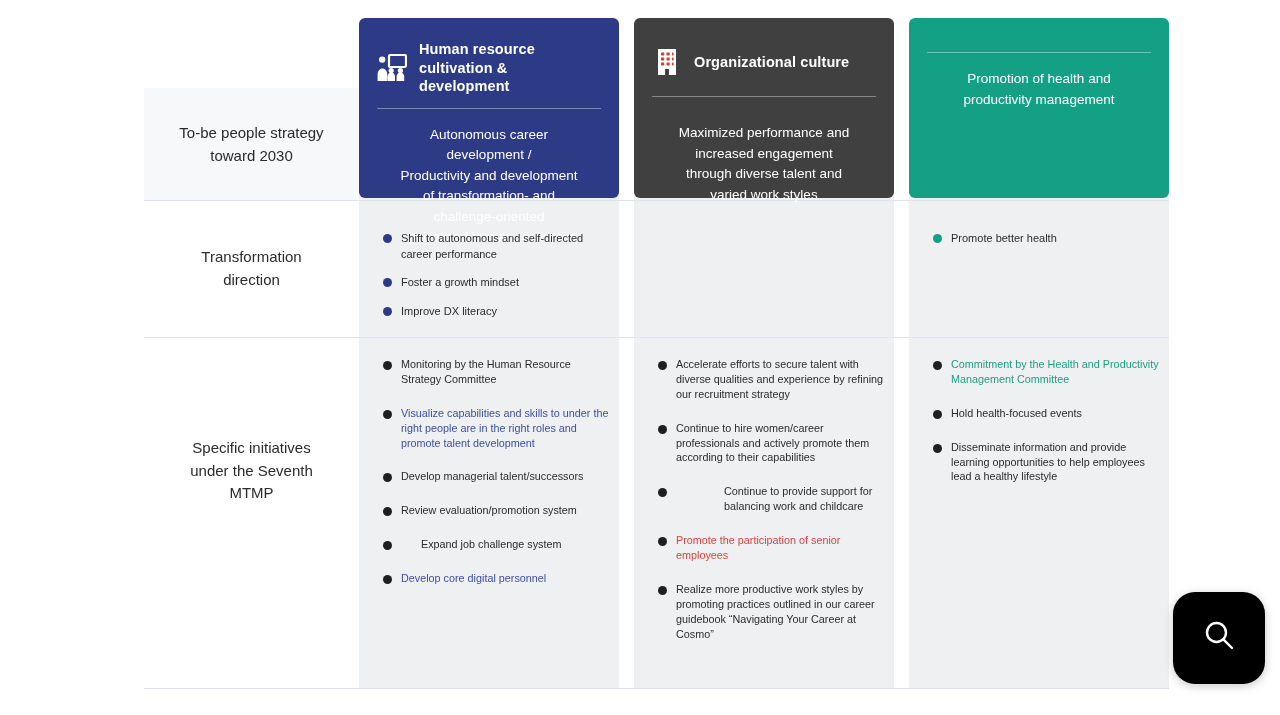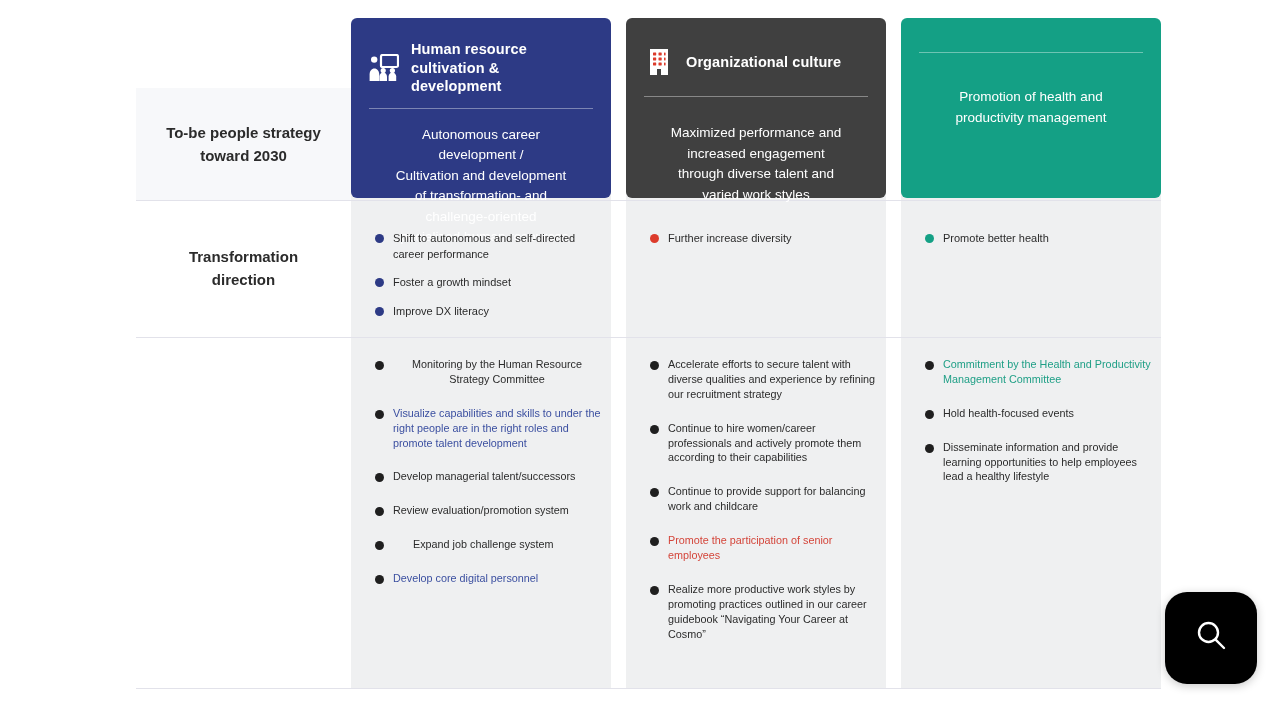--- a/index.html
+++ b/index.html
@@ -1,21 +1,21 @@
 <!DOCTYPE html>
 <html><head>
 <meta charset="utf-8">
 <style>
   html,body{margin:0;padding:0;}
   body{
     width:1280px;height:715px;background:#ffffff;
     font-family:"Liberation Sans","DejaVu Sans",sans-serif;
     color:#2b2b2b;overflow:hidden;position:relative;
   }
-  .sheet{position:absolute;left:8px;top:0;width:1064px;height:715px;}
+  .sheet{position:absolute;left:16px;top:0;width:1064px;height:715px;}
 
   
   .col-bg{position:absolute;top:88px;height:601px;background:#eff0f1;}
   .col-bg.c1{left:343px;width:260px;}
   .col-bg.c2{left:618px;width:260px;}
   .col-bg.c3{left:893px;width:260px;}
 
   
   .label-tint{position:absolute;left:128px;top:88px;width:215px;height:112px;background:#f7f8fa;}
 
@@ -32,25 +32,25 @@
   .hdr.c2{left:618px;background:#404040;}
   .hdr.c3{left:893px;background:#14a085;}
 
   .hdr-top{display:flex;align-items:center;gap:12px;min-height:44px;}
   .hdr-icon{flex:0 0 auto;width:30px;height:30px;display:flex;align-items:center;justify-content:center;}
   .hdr-icon svg{display:block;}
   .hdr-title{font-size:14.5px;font-weight:700;line-height:1.28;letter-spacing:.1px;}
   .hdr-rule{margin-top:12px;height:1px;background:rgba(255,255,255,.38);}
   .hdr-body{margin-top:16px;text-align:center;font-size:13.5px;line-height:1.52;}
   .hdr.c2 .hdr-body{margin-top:26px;}
-  .hdr.c3 .hdr-body{margin-top:34px;}
+  .hdr.c3 .hdr-body{margin-top:16px;}
 
   
   .rowlabel{position:absolute;left:128px;width:215px;text-align:center;
-            font-size:15px;font-weight:700;line-height:1.5;color:#2b2b2b;}
+            font-size:15px;font-weight:400;line-height:1.5;color:#2b2b2b;}
   .rowlabel.l1{top:122px;}
   .rowlabel.l2{top:246px;}
   .rowlabel.l3{top:437px;}
 
   
   .cell{position:absolute;width:248px;box-sizing:border-box;padding:0 10px 0 12px;}
   .cell.c1{left:355px;}
   .cell.c2{left:630px;}
   .cell.c3{left:905px;}
   .cell.row2{top:231px;}
@@ -101,21 +101,21 @@
       </span>
       <span class="hdr-title">
         <span>Human resource</span><br>
         <span>cultivation &amp; development</span>
       </span>
     </div>
     <div class="hdr-rule"></div>
     <div class="hdr-body">
       <span>Autonomous career</span><br>
       <span>development /</span><br>
-      <span>Cultivation and development</span><br>
+      <span>Productivity and development</span><br>
       <span>of transformation- and</span><br>
       <span>challenge-oriented</span><br>
       <span>specialized human resources</span>
     </div>
   </div>
 
   <div class="hdr c2">
     <div class="hdr-top">
       <span class="hdr-icon">
         <svg width="22" height="28" viewBox="0 0 22 28" aria-hidden="true">
@@ -153,52 +153,51 @@
   </div>
 
   <div class="rowlabel l1">
     <span>To-be people strategy</span><br>
     <span>toward 2030</span>
   </div>
   <div class="rowlabel l2">
     <span>Transformation</span><br>
     <span>direction</span>
   </div>
+  <div class="rowlabel l3">
+    <span>Specific initiatives</span><br>
+    <span>under the Seventh</span><br>
+    <span>MTMP</span>
+  </div>
 
   <div class="cell c1 row2">
       <div class="bullet">
         <span class="dot" style="background: rgb(45, 58, 133);"></span>
         <span class="txt" style="color: rgb(43, 43, 43);">Shift to autonomous and self-directed career performance</span>
       </div>
       <div class="bullet">
         <span class="dot" style="background: rgb(45, 58, 133);"></span>
         <span class="txt" style="color: rgb(43, 43, 43);">Foster a growth mindset</span>
       </div>
       <div class="bullet">
         <span class="dot" style="background: rgb(45, 58, 133);"></span>
         <span class="txt" style="color: rgb(43, 43, 43);">Improve DX literacy</span>
       </div>
     </div>
-  <div class="cell c2 row2">
-      <div class="bullet">
-        <span class="dot" style="background: rgb(220, 59, 43);"></span>
-        <span class="txt" style="color: rgb(43, 43, 43);">Further increase diversity</span>
-      </div>
-    </div>
   <div class="cell c3 row2">
       <div class="bullet">
         <span class="dot" style="background: rgb(20, 160, 133);"></span>
         <span class="txt" style="color: rgb(43, 43, 43);">Promote better health</span>
       </div>
     </div>
 
   <div class="cell c1 row3">
       <div class="bullet">
         <span class="dot" style="background: rgb(31, 31, 31);"></span>
-        <span class="txt" style="color: rgb(43, 43, 43); text-align: center;">Monitoring by the Human Resource Strategy Committee</span>
+        <span class="txt" style="color: rgb(43, 43, 43);">Monitoring by the Human Resource Strategy Committee</span>
       </div>
       <div class="bullet">
         <span class="dot" style="background: rgb(31, 31, 31);"></span>
         <span class="txt" style="color: rgb(59, 79, 160);">Visualize capabilities and skills to under the right people are in the right roles and promote talent development</span>
       </div>
       <div class="bullet">
         <span class="dot" style="background: rgb(31, 31, 31);"></span>
         <span class="txt" style="color: rgb(43, 43, 43);">Develop managerial talent/successors</span>
       </div>
       <div class="bullet">
@@ -218,21 +217,21 @@
       <div class="bullet">
         <span class="dot" style="background: rgb(31, 31, 31);"></span>
         <span class="txt" style="color: rgb(43, 43, 43);">Accelerate efforts to secure talent with diverse qualities and experience by refining our recruitment strategy</span>
       </div>
       <div class="bullet">
         <span class="dot" style="background: rgb(31, 31, 31);"></span>
         <span class="txt" style="color: rgb(43, 43, 43);">Continue to hire women/career professionals and actively promote them according to their capabilities</span>
       </div>
       <div class="bullet">
         <span class="dot" style="background: rgb(31, 31, 31);"></span>
-        <span class="txt" style="color: rgb(43, 43, 43);">Continue to provide support for balancing work and childcare</span>
+        <span class="txt" style="color: rgb(43, 43, 43); margin-left: 48px;">Continue to provide support for balancing work and childcare</span>
       </div>
       <div class="bullet">
         <span class="dot" style="background: rgb(31, 31, 31);"></span>
         <span class="txt" style="color: rgb(212, 69, 58);">Promote the participation of senior employees</span>
       </div>
       <div class="bullet">
         <span class="dot" style="background: rgb(31, 31, 31);"></span>
         <span class="txt" style="color: rgb(43, 43, 43);">Realize more productive work styles by promoting practices outlined in our career guidebook “Navigating Your Career at Cosmo”</span>
       </div>
     </div>

